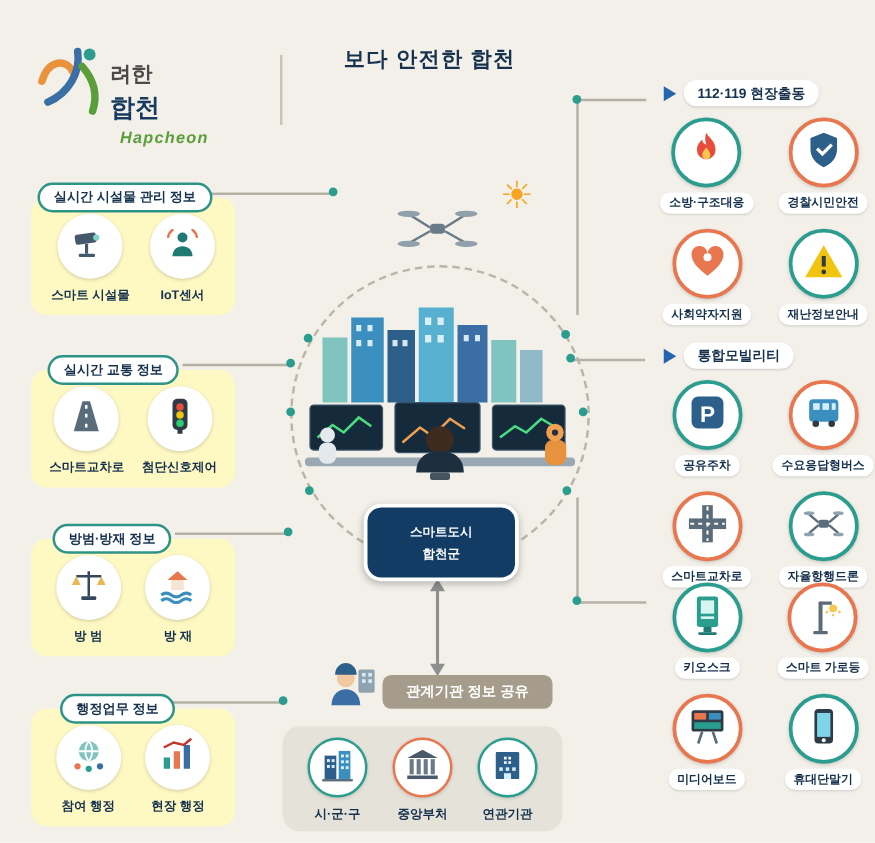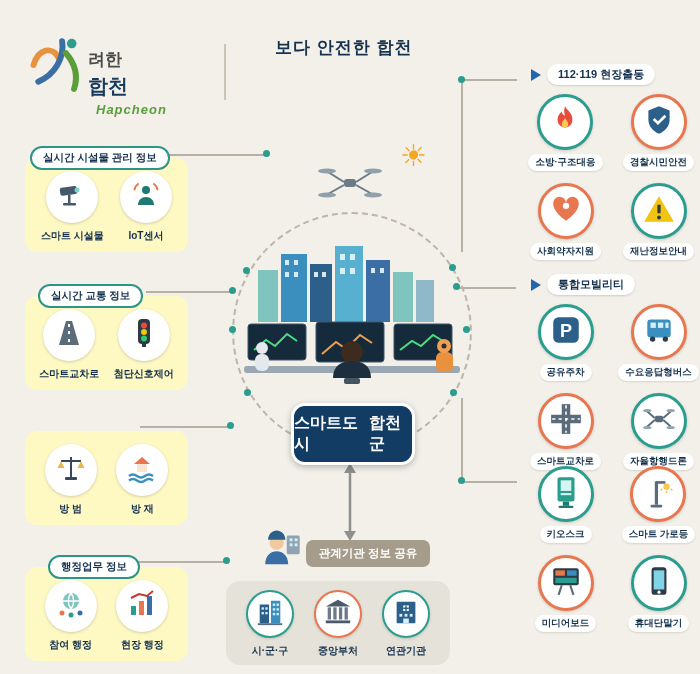--- a/index.html
+++ b/index.html
@@ -42,25 +42,25 @@
   .b-orange{border:3px solid #e8764e;}
   .rlabel{font-size:9.5px;font-weight:bold;color:#14304d;background:#fff;padding:2px 7px;border-radius:9px;
           box-shadow:0 1px 2px rgba(0,0,0,.12);white-space:nowrap;}
   
   .dash-circle{position:absolute;left:232px;top:212px;width:236px;height:236px;border:2px dashed #bcb6a8;
                border-radius:50%;z-index:1;}
   .scene{position:absolute;left:240px;top:236px;width:224px;height:162px;z-index:2;}
   .drone{position:absolute;left:316px;top:164px;width:68px;height:36px;z-index:2;}
   .sun{position:absolute;left:400px;top:138px;font-size:30px;color:#f5a623;z-index:2;}
   .hub{position:absolute;left:291px;top:403px;width:118px;height:56px;background:#123c63;border:3px solid #fff;
-       border-radius:14px;color:#fff;font-weight:bold;font-size:16px;display:flex;flex-direction:row;
+       border-radius:14px;color:#fff;font-weight:bold;font-size:10px;display:flex;flex-direction:column;
        align-items:center;justify-content:center;gap:3px;box-shadow:0 2px 6px rgba(0,0,0,.25);z-index:4;}
   .dbl-arrow{position:absolute;left:342px;top:462px;width:16px;height:80px;z-index:2;}
   .officer{position:absolute;left:258px;top:524px;width:46px;height:46px;z-index:2;}
-  .share-banner{position:absolute;left:306px;top:540px;width:124px;height:27px;background:#a69c8b;border-radius:7px;
+  .share-banner{position:absolute;left:306px;top:540px;width:136px;height:27px;background:#a69c8b;border-radius:7px;
                 color:#fff;font-weight:bold;font-size:11.5px;display:flex;align-items:center;justify-content:center;z-index:2;}
   .share-box{position:absolute;left:226px;top:581px;width:224px;height:84px;background:#e5e2d9;border-radius:14px;
              display:flex;justify-content:space-evenly;align-items:flex-start;padding-top:9px;box-sizing:border-box;z-index:2;}
   .scircle{width:48px;height:48px;border-radius:50%;background:#fff;display:flex;align-items:center;
            justify-content:center;box-sizing:border-box;box-shadow:0 1px 3px rgba(0,0,0,.15);}
   .scircle svg{width:30px;height:30px;}
   .sb-teal{border:2.5px solid #2a9d8f;}
   .sb-orange{border:2.5px solid #e8764e;}
   
   .line{position:absolute;background:#b6b1a4;z-index:1;}
@@ -158,20 +158,21 @@
               <circle cx="16" cy="8.5" r="3" fill="#e74c3c"></circle>
               <circle cx="16" cy="15" r="3" fill="#f1c40f"></circle>
               <circle cx="16" cy="21.5" r="3" fill="#2ecc71"></circle>
               <rect x="14" y="27" width="4" height="3" fill="#2e3a45"></rect>
             </svg></span>
         </div>
       <div class="cell-label">첨단신호제어</div>
     </div>
   </div>
 
+  <div class="pill-header" style="left:42px;top:419px">방범·방재 정보</div>
   <div class="panel" style="top:431px">
     <div class="cell">
       <div class="circle">
           <span><svg viewBox="0 0 32 32">
               <rect x="15" y="5" width="2" height="20" fill="#34495e"></rect>
               <path d="M6 9h20" stroke="#34495e" stroke-width="2"></path>
               <path d="M6 9l-3.5 7h7z" fill="#e8b84e"></path>
               <path d="M26 9l-3.5 7h7z" fill="#e8b84e"></path>
               <rect x="10" y="25" width="12" height="3" rx="1" fill="#34495e"></rect>
             </svg></span>

